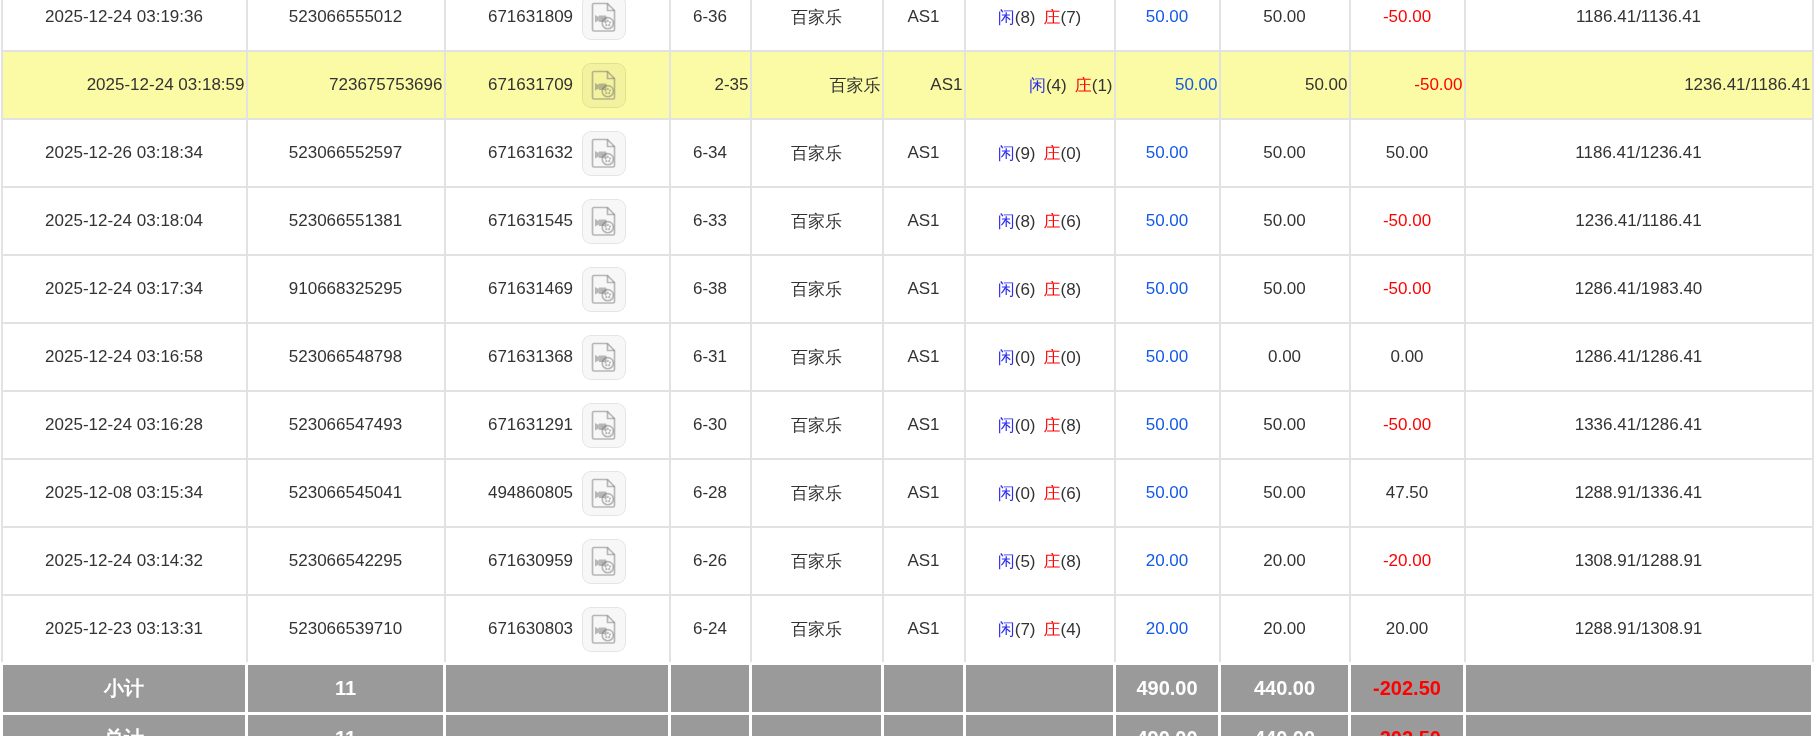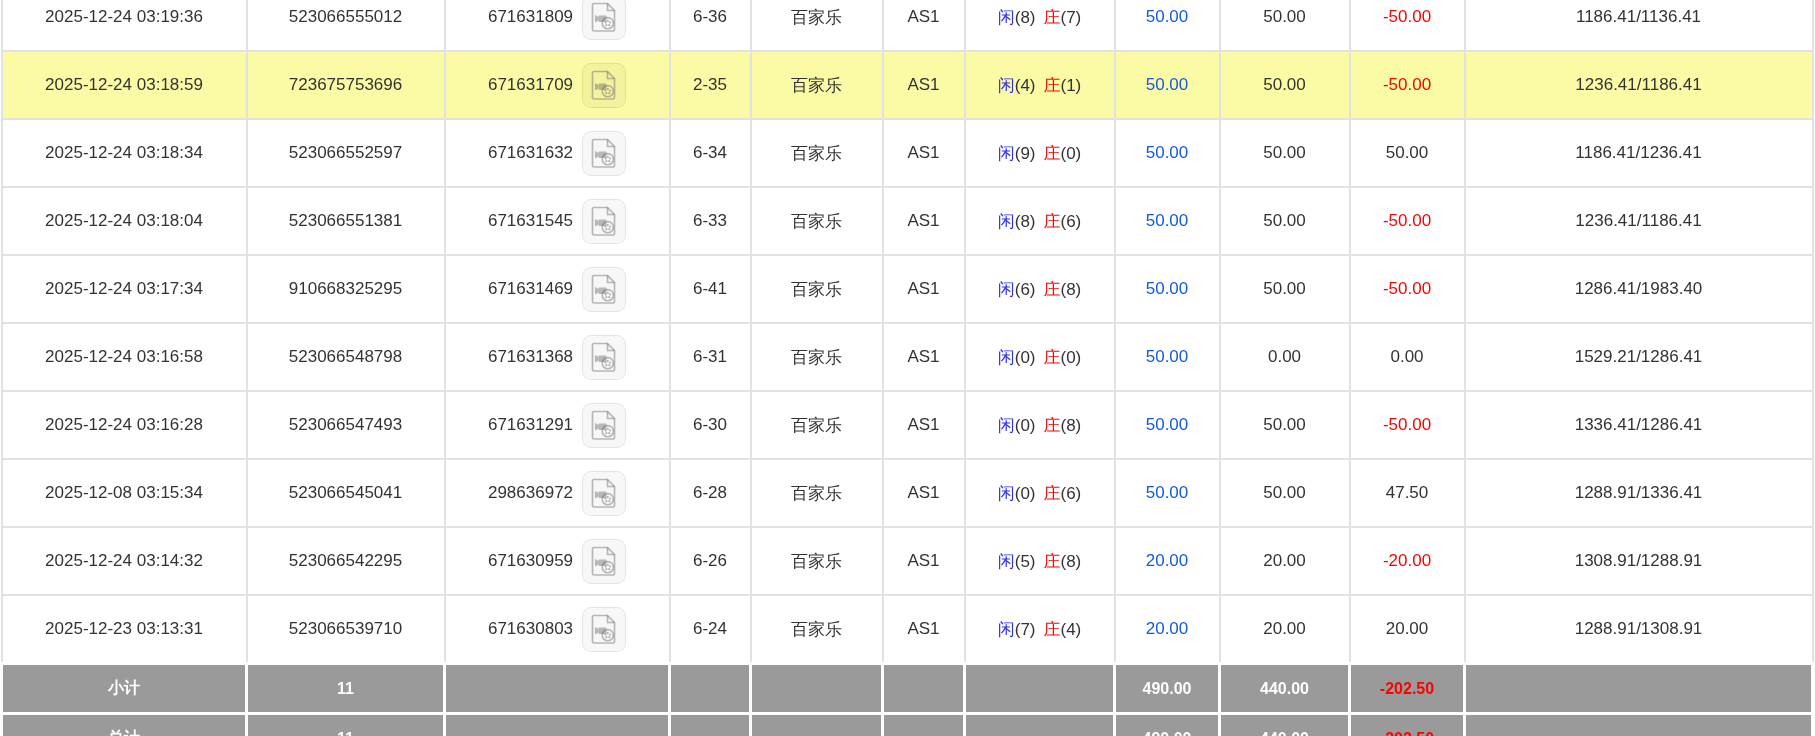--- a/index.html
+++ b/index.html
@@ -18,21 +18,21 @@
   table.records td {
     text-align: center;
     vertical-align: middle;
     font-size: 17px;
     color: #333333;
     border: 2px solid #e2e2e2;
     overflow: hidden;
     white-space: nowrap;
   }
   tbody.data-rows td { height: 64px; background: #ffffff; }
-  tbody.data-rows tr.hl td { background: #fbfba5; }
+  tbody.data-rows tr.hl td { background: #fbfba5; text-align: right; }
 
   .res-player { color: #2e2ef0; }
   .res-banker { color: #ff0000; margin-left: 8px; }
   .res-score  { color: #333333; }
 
   a.bet-link { color: #1259e8; text-decoration: none; cursor: pointer; }
 
   .neg { color: #ff0000 !important; }
 
   .gid-wrap {
@@ -47,21 +47,21 @@
     display: flex; align-items: center; justify-content: center;
     padding: 0; cursor: pointer; flex: 0 0 auto;
   }
   button.video-btn svg { color: rgba(105,105,105,0.45); display: block; }
 
   tr.ft td {
     background: #9a9a9a;
     color: #ffffff;
     border: 3px solid #ffffff;
     height: 45px;
-    font-size: 16px;
+    font-size: 20px;
     font-weight: bold;
   }
 </style>
 </head>
 <body>
 
 <div class="table-wrap">
   <table class="records">
     <colgroup>
       <col style="width:245px">
@@ -141,21 +141,21 @@
       <span class="res-player">闲</span><span class="res-score">(4)</span><span class="res-banker">庄</span><span class="res-score">(1)</span>
     </td>
     <td>
       <a class="bet-link">50.00</a>
     </td>
     <td>50.00</td>
     <td class="wl neg">-50.00</td>
     <td>1236.41/1186.41</td>
   </tr>
         <tr>
-    <td>2025-12-24 03:18:34</td>
+    <td>2025-12-26 03:18:34</td>
     <td>523066552597</td>
     <td>
       <span class="gid-wrap">
         <span>671631632</span>
         <button class="video-btn" type="button">
           <svg width="26" height="30" viewBox="0 0 26 30" xmlns="http://www.w3.org/2000/svg">
             <path d="M2.5 1.5 h14 l7 7 v19 a1.5 1.5 0 0 1 -1.5 1.5 h-19 a1.5 1.5 0 0 1 -1.5 -1.5 v-24.5 a1.5 1.5 0 0 1 1 -1.5 z" fill="none" stroke="currentColor" stroke-width="1.7"></path>
             <path d="M16.5 1.5 v7 h7" fill="none" stroke="currentColor" stroke-width="1.7"></path>
             <path d="M8.5 13.5 h6 a1 1 0 0 1 1 1 v4.5 a1 1 0 0 1 -1 1 h-6 a1 1 0 0 1 -1 -1 v-4.5 a1 1 0 0 1 1 -1 z" fill="currentColor"></path>
             <path d="M7.5 15 l-3.5 -2 v7.5 l3.5 -2 z" fill="currentColor"></path>
@@ -232,21 +232,21 @@
             <circle cx="16.8" cy="21.2" r="5.6" fill="none" stroke="currentColor" stroke-width="1.6"></circle>
             <circle cx="16.8" cy="18.9" r="1.1" fill="currentColor"></circle>
             <circle cx="14.6" cy="20.6" r="1.1" fill="currentColor"></circle>
             <circle cx="19" cy="20.6" r="1.1" fill="currentColor"></circle>
             <circle cx="15.4" cy="23.2" r="1.1" fill="currentColor"></circle>
             <circle cx="18.2" cy="23.2" r="1.1" fill="currentColor"></circle>
           </svg>
         </button>
       </span>
     </td>
-    <td>6-41</td>
+    <td>6-38</td>
     <td>百家乐</td>
     <td>AS1</td>
     <td>
       <span class="res-player">闲</span><span class="res-score">(6)</span><span class="res-banker">庄</span><span class="res-score">(8)</span>
     </td>
     <td>
       <a class="bet-link">50.00</a>
     </td>
     <td>50.00</td>
     <td class="wl neg">-50.00</td>
@@ -278,21 +278,21 @@
     <td>百家乐</td>
     <td>AS1</td>
     <td>
       <span class="res-player">闲</span><span class="res-score">(0)</span><span class="res-banker">庄</span><span class="res-score">(0)</span>
     </td>
     <td>
       <a class="bet-link">50.00</a>
     </td>
     <td>0.00</td>
     <td class="wl">0.00</td>
-    <td>1529.21/1286.41</td>
+    <td>1286.41/1286.41</td>
   </tr>
         <tr>
     <td>2025-12-24 03:16:28</td>
     <td>523066547493</td>
     <td>
       <span class="gid-wrap">
         <span>671631291</span>
         <button class="video-btn" type="button">
           <svg width="26" height="30" viewBox="0 0 26 30" xmlns="http://www.w3.org/2000/svg">
             <path d="M2.5 1.5 h14 l7 7 v19 a1.5 1.5 0 0 1 -1.5 1.5 h-19 a1.5 1.5 0 0 1 -1.5 -1.5 v-24.5 a1.5 1.5 0 0 1 1 -1.5 z" fill="none" stroke="currentColor" stroke-width="1.7"></path>
@@ -320,21 +320,21 @@
     </td>
     <td>50.00</td>
     <td class="wl neg">-50.00</td>
     <td>1336.41/1286.41</td>
   </tr>
         <tr>
     <td>2025-12-08 03:15:34</td>
     <td>523066545041</td>
     <td>
       <span class="gid-wrap">
-        <span>298636972</span>
+        <span>494860805</span>
         <button class="video-btn" type="button">
           <svg width="26" height="30" viewBox="0 0 26 30" xmlns="http://www.w3.org/2000/svg">
             <path d="M2.5 1.5 h14 l7 7 v19 a1.5 1.5 0 0 1 -1.5 1.5 h-19 a1.5 1.5 0 0 1 -1.5 -1.5 v-24.5 a1.5 1.5 0 0 1 1 -1.5 z" fill="none" stroke="currentColor" stroke-width="1.7"></path>
             <path d="M16.5 1.5 v7 h7" fill="none" stroke="currentColor" stroke-width="1.7"></path>
             <path d="M8.5 13.5 h6 a1 1 0 0 1 1 1 v4.5 a1 1 0 0 1 -1 1 h-6 a1 1 0 0 1 -1 -1 v-4.5 a1 1 0 0 1 1 -1 z" fill="currentColor"></path>
             <path d="M7.5 15 l-3.5 -2 v7.5 l3.5 -2 z" fill="currentColor"></path>
             <circle cx="16.8" cy="21.2" r="5.6" fill="none" stroke="currentColor" stroke-width="1.6"></circle>
             <circle cx="16.8" cy="18.9" r="1.1" fill="currentColor"></circle>
             <circle cx="14.6" cy="20.6" r="1.1" fill="currentColor"></circle>
             <circle cx="19" cy="20.6" r="1.1" fill="currentColor"></circle>

